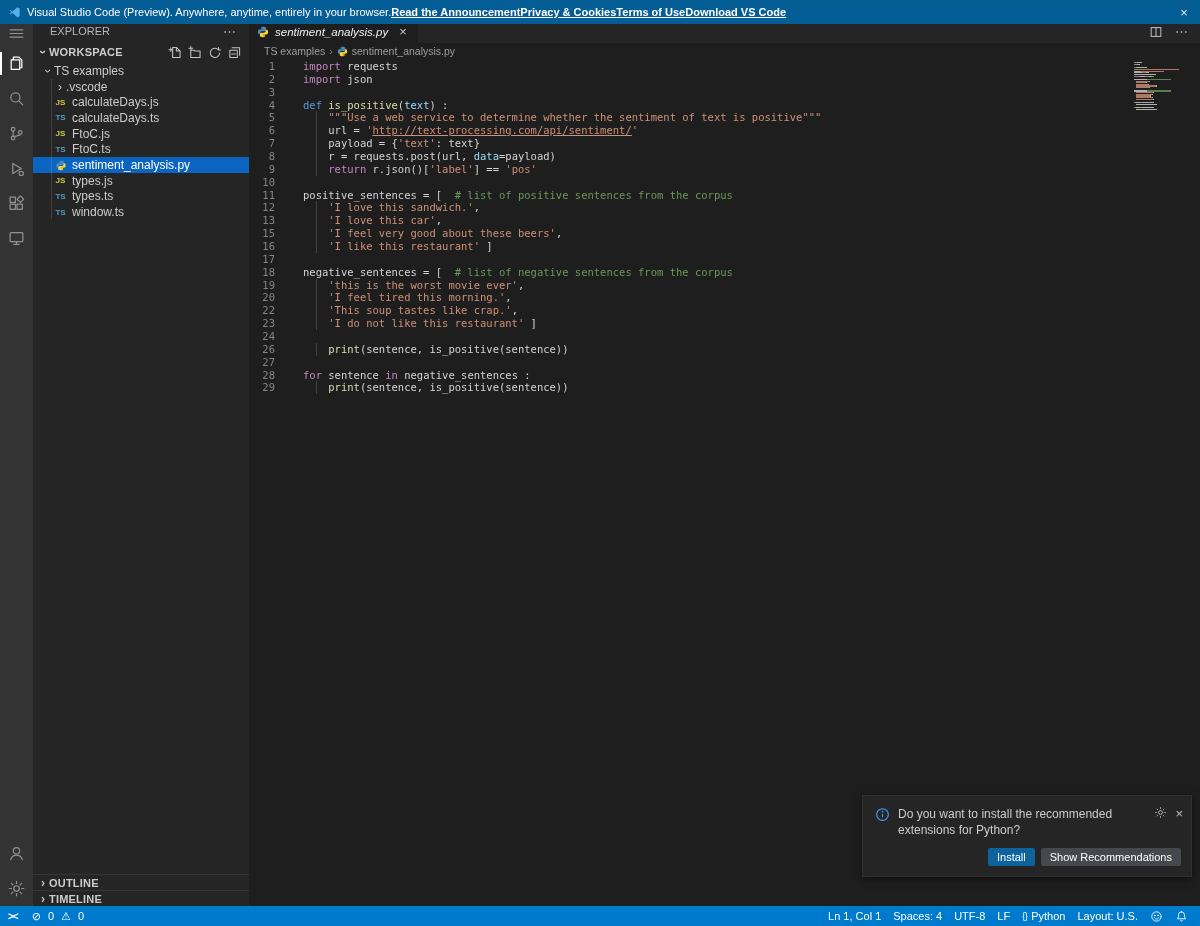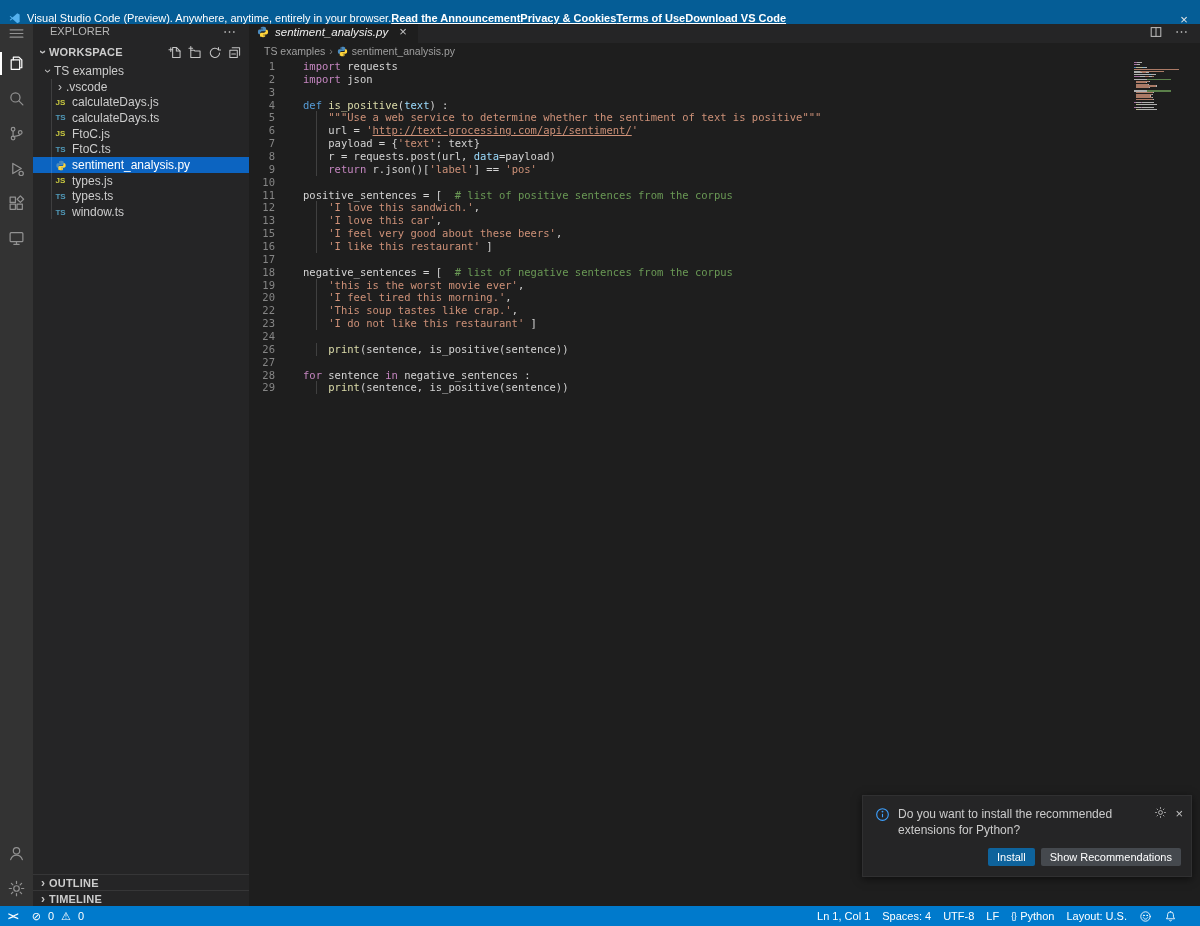--- a/index.html
+++ b/index.html
@@ -3,21 +3,21 @@
 <meta charset="utf-8">
 <style>
   *{box-sizing:border-box;margin:0;padding:0}
   html,body{width:1200px;height:926px;overflow:hidden;background:#1e1e1e;
     font-family:"Liberation Sans",sans-serif;color:#ccc;position:relative;cursor:default}
   [data-interactable="true"]{cursor:pointer}
   svg{display:block}
 
   
   .banner{position:absolute;top:0;left:0;right:0;height:20px;background:var(--banner-bg);
-    color:#fff;display:flex;font-size:11px;padding:12px 8px;z-index:60}
+    color:#fff;display:flex;align-items:center;font-size:11px;padding:12px 8px;z-index:60}
   .blogo{margin-right:6px}
   .blinks a{color:#fff;text-decoration:underline;font-weight:600}
   .bspacer{flex:1}
   .bclose{font-size:13px;width:16px;text-align:center;color:#e8e8e8}
 
   
   .main{position:absolute;top:20px;left:0;right:0;bottom:20px;display:flex}
 
   
   .activitybar{width:33px;background:var(--activitybar-bg);display:flex;flex-direction:column}
@@ -84,21 +84,21 @@
   .tclose{font-size:13px}
   .toast-actions{display:flex;justify-content:flex-end;gap:6px;padding:6px 10px 10px}
   .btn{border:none;border-radius:2px;background:var(--button-secondary-bg);color:#fff;font-size:11px;
     padding:3px 9px;font-family:"Liberation Sans",sans-serif}
   .btn.primary{background:var(--button-bg)}
 
   
   .statusbar{position:absolute;left:0;right:0;bottom:0;height:20px;background:var(--statusbar-bg);
     color:#fff;display:flex;align-items:center;font-size:11px;z-index:60}
   .sb-left,.sb-right{display:flex;align-items:center;height:100%}
-  .sb-right{margin-left:auto;padding-right:17px}
+  .sb-right{margin-left:auto;padding-right:6px}
   .sb-it{display:flex;align-items:center;gap:4px;padding:0 6px;height:100%}
   .sb-remote{font-weight:bold;font-size:10px;letter-spacing:-1px;padding:0 8px}
   .probs span{margin-right:3px}
   .braces{font-size:9px;letter-spacing:-.5px}
   .sb-ic svg{width:13px;height:13px;stroke:#fff;fill:none;stroke-width:1.1;stroke-linecap:round;stroke-linejoin:round}
 </style>
 <style>.tk-k{color:#c586c0}.tk-d{color:#569cd6}.tk-f{color:#dcdcaa}.tk-p{color:#9cdcfe}.tk-s{color:#ce9178}.tk-c{color:#6a9955}.tk-t{color:#d4d4d4}.tk-l{color:#ce9178}</style></head>
 <body>
 
 <div class="banner" data-interactable="false">

